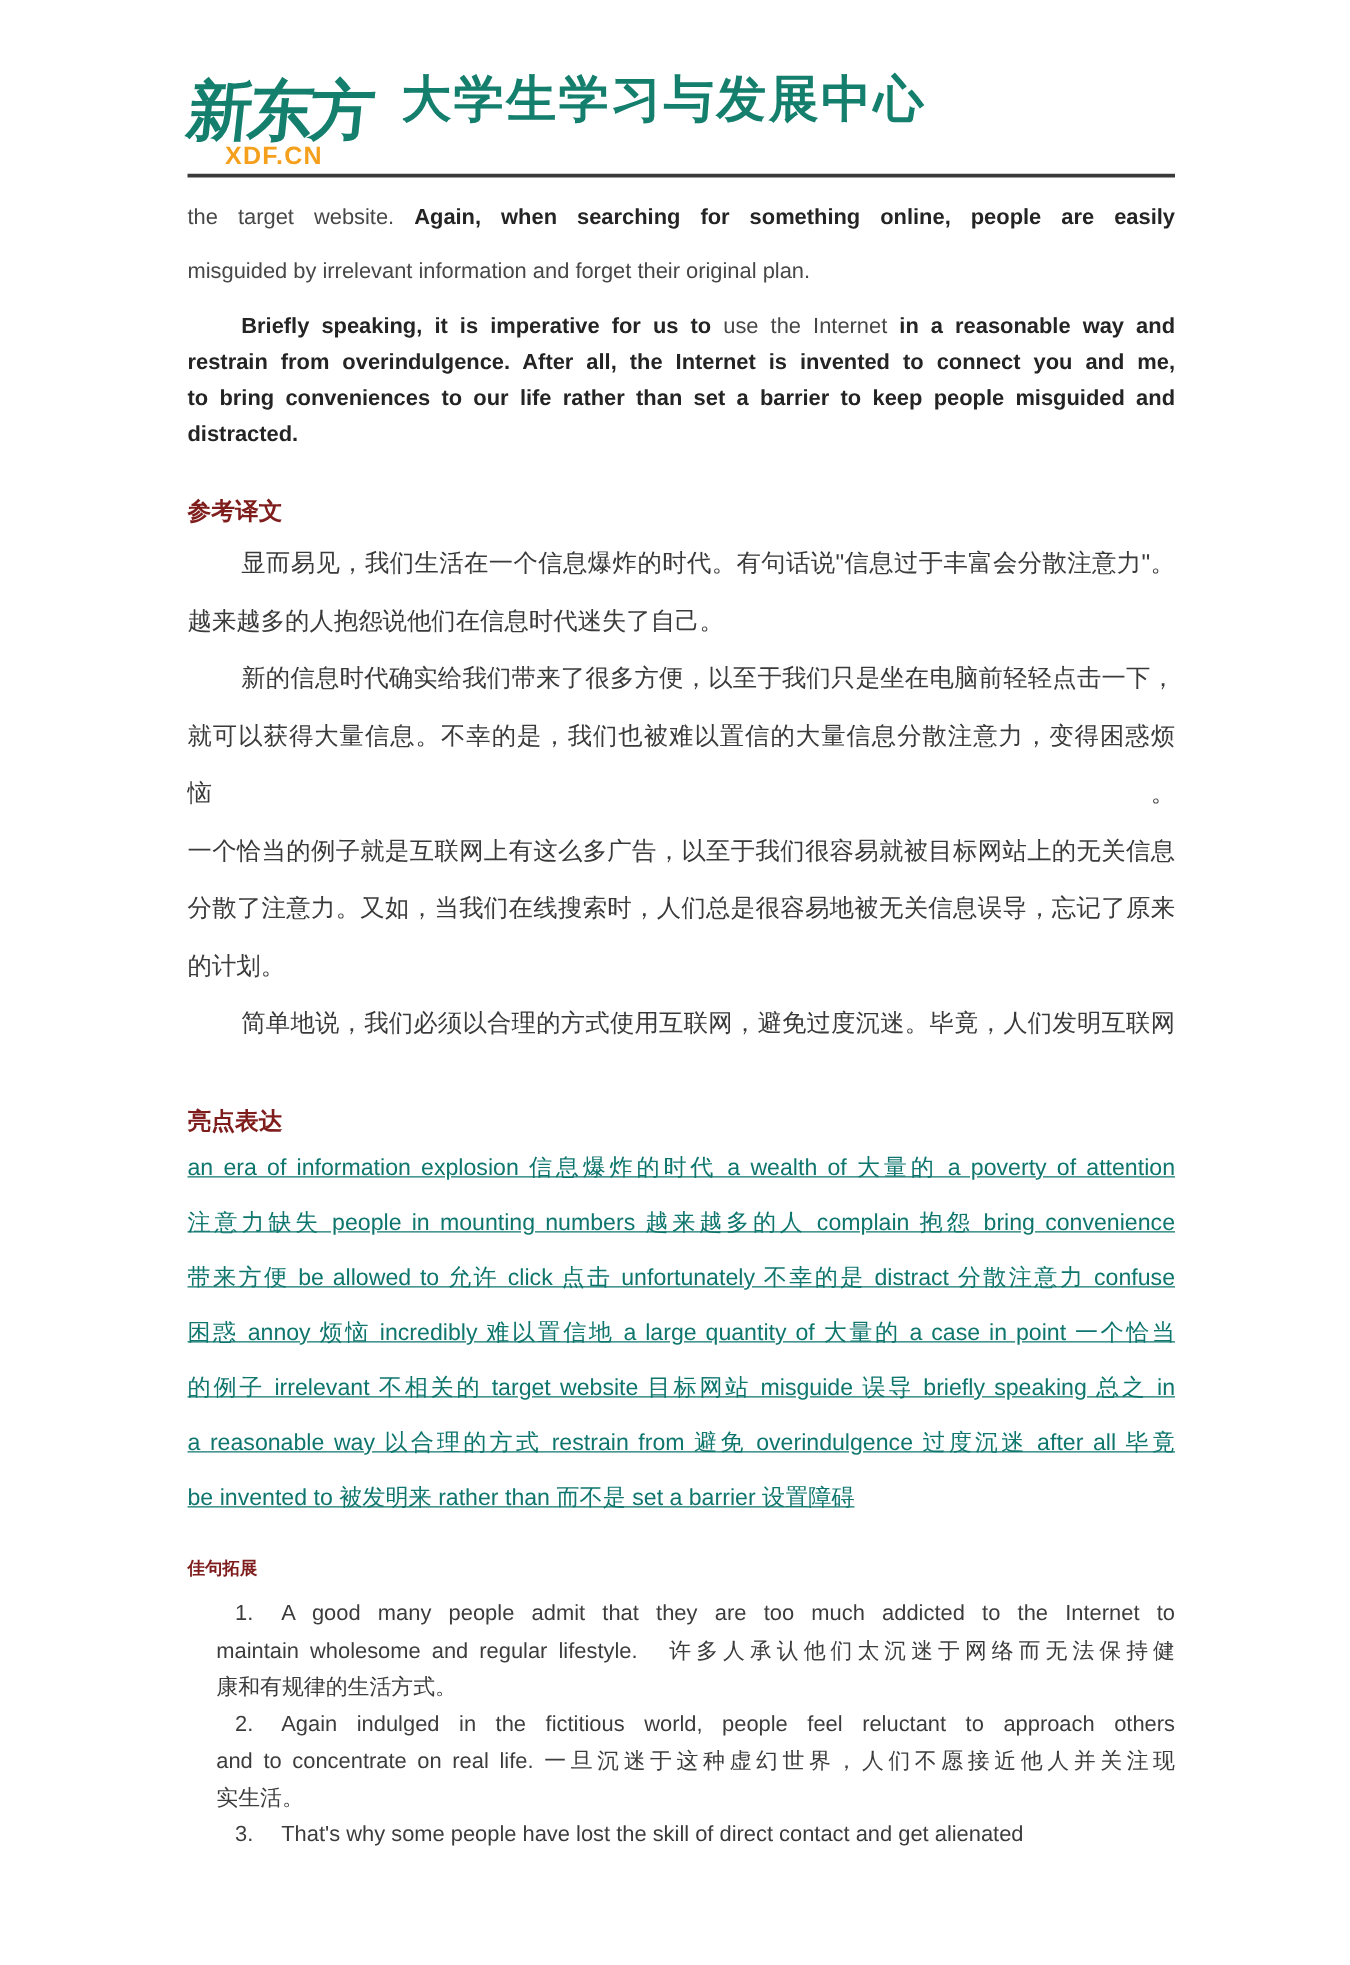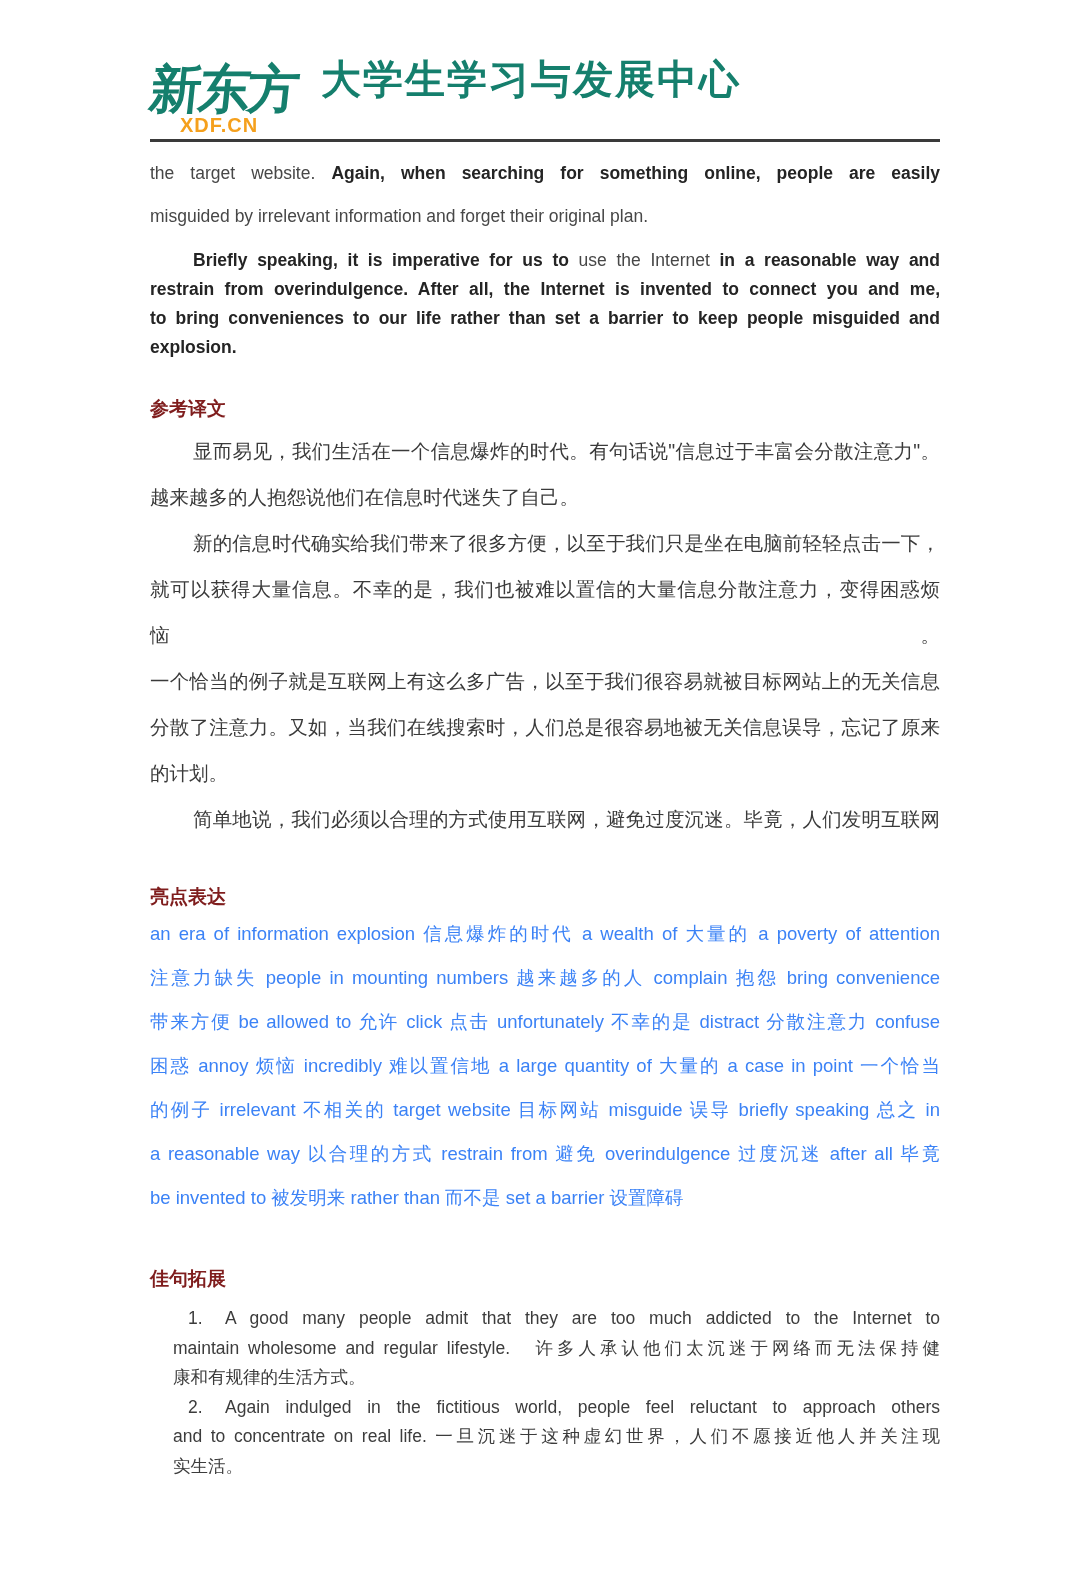--- a/index.html
+++ b/index.html
@@ -50,24 +50,24 @@
   .sec-h { font-weight: 700; color: #7f1d1d; }
 
   
   .trans-h { margin-top: 34px; font-size: 19px; }
   .trans { margin-top: 6px; font-size: 19.5px; }
   .trans .line { line-height: 46px; color: #3a3a3a; }
 
   
   .hl-h { margin-top: 42px; font-size: 19px; }
   .hl { margin-top: 2px; font-size: 18.5px; }
-  .hl .line { line-height: 44px; color: #3b82f6; }
+  .hl .line { line-height: 44px; color: #0f766e; text-decoration: underline; }
 
   
-  .sent-h { margin-top: 46px; font-size: 19px; }
+  .sent-h { margin-top: 26px; font-size: 14px; }
   .sent { margin-top: 12px; font-size: 17.5px; }
   .sent .line { line-height: 29.5px; color: #3c3c3c; }
   .s-num { display: inline-block; margin-left: 38px; width: 37px; font-weight: 400; }
   .s-cont { margin-left: 23px; }
 </style>
 </head>
 <body>
 
 <div class="page">
   <div class="content">
@@ -83,21 +83,21 @@
 
     <section class="essay1">
       <div class="line jl"><span class="rg">the target website. </span><span class="bd">Again, when searching for something online, people are easily</span></div>
       <div class="line rg">misguided by irrelevant information and forget their original plan.</div>
     </section>
 
     <section class="essay2">
       <div class="line jl ind"><span class="bd">Briefly speaking, it is imperative for us to </span><span class="rg">use the Internet </span><span class="bd">in a reasonable way and</span></div>
       <div class="line jl bd">restrain from overindulgence. After all, the Internet is invented to connect you and me,</div>
       <div class="line jl bd">to bring conveniences to our life rather than set a barrier to keep people misguided and</div>
-      <div class="line bd">explosion.</div>
+      <div class="line bd">distracted.</div>
     </section>
 
     <div class="sec-h trans-h">参考译文</div>
     <section class="trans">
       <div class="line jl ind">显而易见，我们生活在一个信息爆炸的时代。有句话说"信息过于丰富会分散注意力"。</div>
       <div class="line">越来越多的人抱怨说他们在信息时代迷失了自己。</div>
       <div class="line jl ind">新的信息时代确实给我们带来了很多方便，以至于我们只是坐在电脑前轻轻点击一下，</div>
       <div class="line jl">就可以获得大量信息。不幸的是，我们也被难以置信的大量信息分散注意力，变得困惑烦恼。</div>
       <div class="line jl">一个恰当的例子就是互联网上有这么多广告，以至于我们很容易就被目标网站上的无关信息</div>
       <div class="line jl">分散了注意力。又如，当我们在线搜索时，人们总是很容易地被无关信息误导，忘记了原来</div>
@@ -119,16 +119,17 @@
     <div class="sec-h sent-h">佳句拓展</div>
     <section class="sent">
       <div class="line jl"><span class="s-num">1.</span><span>A good many people admit that they are too much addicted to the Internet to</span></div>
       <div class="line jl s-cont">maintain wholesome and regular lifestyle.　许多人承认他们太沉迷于网络而无法保持健</div>
       <div class="line s-cont">康和有规律的生活方式。</div>
 
       <div class="line jl"><span class="s-num">2.</span><span>Again indulged in the fictitious world, people feel reluctant to approach others</span></div>
       <div class="line jl s-cont">and to concentrate on real life. 一旦沉迷于这种虚幻世界，人们不愿接近他人并关注现</div>
       <div class="line s-cont">实生活。</div>
 
+      <div class="line"><span class="s-num">3.</span><span>That's why some people have lost the skill of direct contact and get alienated</span></div>
     </section>
 
   </div>
 </div>
 
 </body></html>

